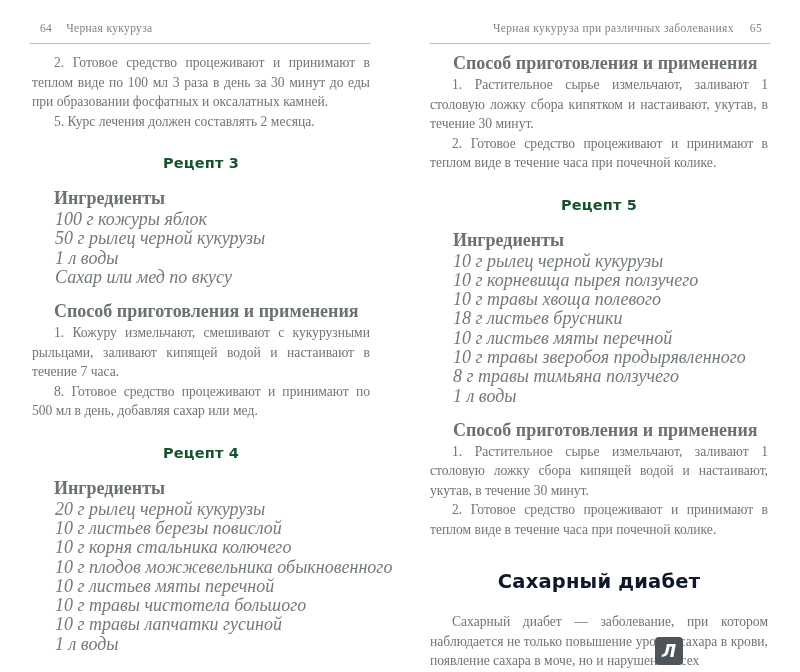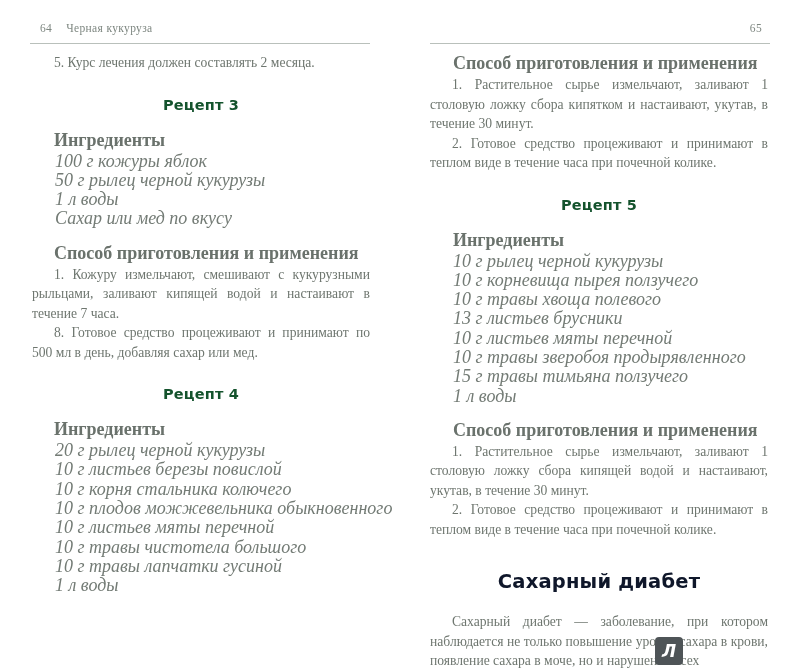--- a/index.html
+++ b/index.html
@@ -141,20 +141,21 @@
   <div class="page page-left">
 
     <div class="runhead runhead-left">
       <span class="folio">64</span>
       <span class="runhead-title">Черная кукуруза</span>
     </div>
     <div class="rule rule-left"></div>
 
     <div class="col">
 
+      <p class="body indent">2. Готовое средство процеживают и принимают в теплом виде по 100 мл 3 раза в день за 30 минут до еды при образовании фосфатных и оксалатных камней.</p>
       <p class="body indent">5. Курс лечения должен составлять 2 месяца.</p>
 
       <h2 class="recipe">Рецепт 3</h2>
 
       <h3 class="sub">Ингредиенты</h3>
       <ul class="ingredients">
         <li>100 г кожуры яблок</li>
         <li>50 г рылец черной кукурузы</li>
         <li>1 л воды</li>
         <li>Сахар или мед по вкусу</li>
@@ -179,41 +180,42 @@
         <li>10 г травы лапчатки гусиной</li>
         <li>1 л воды</li>
       </ul>
 
     </div>
   </div>
 
   <div class="page page-right">
 
     <div class="runhead runhead-right">
+      <span class="runhead-title">Черная кукуруза при различных заболеваниях</span>
       <span class="folio">65</span>
     </div>
     <div class="rule rule-right"></div>
 
     <div class="col">
 
       <h3 class="sub flush">Способ приготовления и применения</h3>
       <p class="body indent">1. Растительное сырье измельчают, заливают 1 столовую ложку сбора кипятком и настаивают, укутав, в течение 30 минут.</p>
       <p class="body indent">2. Готовое средство процеживают и принимают в теплом виде в течение часа при почечной колике.</p>
 
       <h2 class="recipe">Рецепт 5</h2>
 
       <h3 class="sub flush">Ингредиенты</h3>
       <ul class="ingredients">
         <li>10 г рылец черной кукурузы</li>
         <li>10 г корневища пырея ползучего</li>
         <li>10 г травы хвоща полевого</li>
-        <li>13 г листьев брусники</li>
+        <li>18 г листьев брусники</li>
         <li>10 г листьев мяты перечной</li>
         <li>10 г травы зверобоя продырявленного</li>
-        <li>15 г травы тимьяна ползучего</li>
+        <li>8 г травы тимьяна ползучего</li>
         <li>1 л воды</li>
       </ul>
 
       <div class="gap-block"></div>
 
       <h3 class="sub flush">Способ приготовления и применения</h3>
       <p class="body indent">1. Растительное сырье измельчают, заливают 1 столовую ложку сбора кипящей водой и настаивают, укутав, в течение 30 минут.</p>
       <p class="body indent">2. Готовое средство процеживают и принимают в теплом виде в течение часа при почечной колике.</p>
 
       <h2 class="section">Сахарный диабет</h2>

